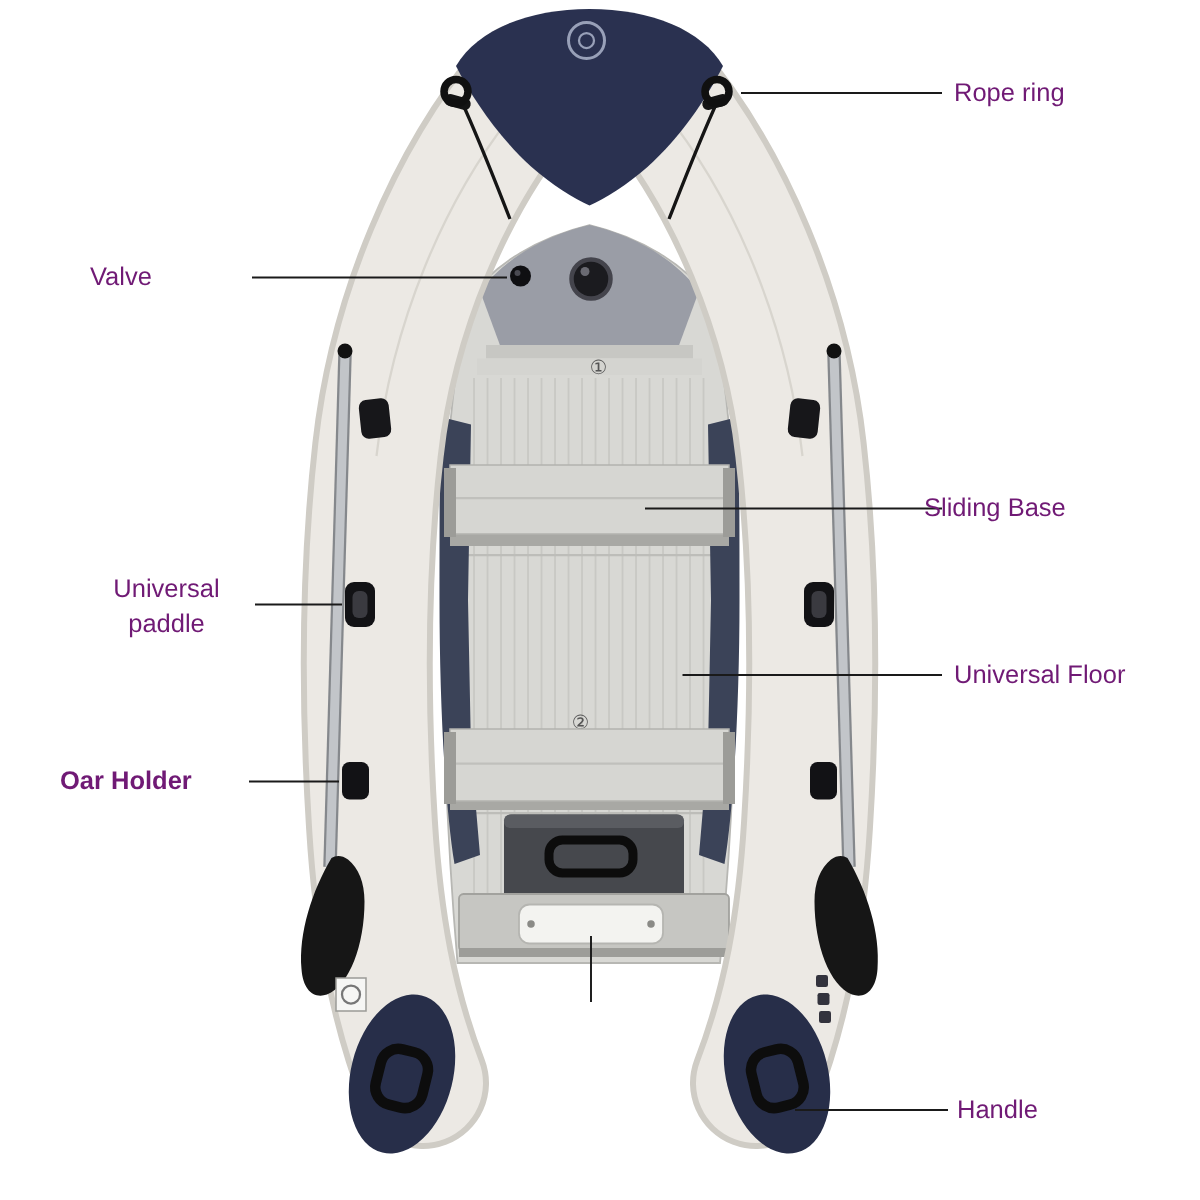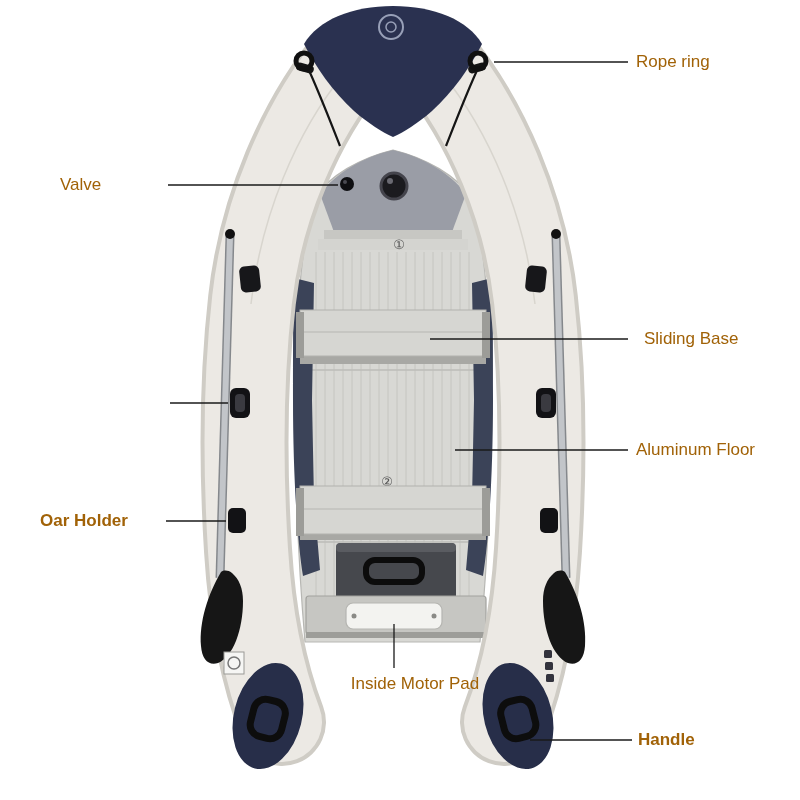--- a/index.html
+++ b/index.html
@@ -2,21 +2,21 @@
 <html><head>
 <meta charset="utf-8">
 <style>
   html,body{margin:0;padding:0;background:#fff;}
   .stage{
     position:relative;width:800px;height:800px;background:#fff;overflow:hidden;
     font-family:"Liberation Sans",sans-serif;
   }
   .boat-svg{position:absolute;left:0;top:0;width:800px;height:800px;}
   .callout-label{
-    position:absolute;font-size:17px;color:#a16207;line-height:22px;white-space:nowrap;
+    position:absolute;font-size:17px;color:#701a75;line-height:22px;white-space:nowrap;
   }
   .callout-label.right-align{text-align:left;}
   .callout-label.center-align{text-align:center;}
   .callout-label.wrap{white-space:normal;line-height:23px;}
 </style>
 </head>
 <body>
 
 <div class="stage">
 
@@ -182,24 +182,24 @@
       <line x1="166" y1="521" x2="226" y2="521"></line>
       <line x1="394" y1="668" x2="394" y2="624"></line>
       <line x1="530" y1="740" x2="632" y2="740"></line>
     </g>
   </svg>
 
   <div class="callout-label" style="left:636px;top:51px;">Rope ring</div>
 
   <div class="callout-label right-align" style="left:60px;top:174px;width:98px;">Valve</div>
 
-  <div class="callout-label" style="left:644px;top:328px;">Sliding Base</div>
-
-
-  <div class="callout-label" style="left:636px;top:439px;">Aluminum Floor</div>
+  <div class="callout-label" style="left:616px;top:328px;">Sliding Base</div>
+
+  <div class="callout-label center-align wrap" style="left:58px;top:381px;width:106px;">Universal paddle</div>
+
+  <div class="callout-label" style="left:636px;top:439px;">Universal Floor</div>
 
   <div class="callout-label right-align" style="left:40px;top:510px;width:118px;font-weight:bold;">Oar Holder</div>
 
-  <div class="callout-label center-align" style="left:330px;top:673px;width:170px;">Inside Motor Pad</div>
-
-  <div class="callout-label" style="left:638px;top:729px;font-weight:bold;">Handle</div>
+
+  <div class="callout-label" style="left:638px;top:729px;">Handle</div>
 
 </div>
 
 </body></html>

